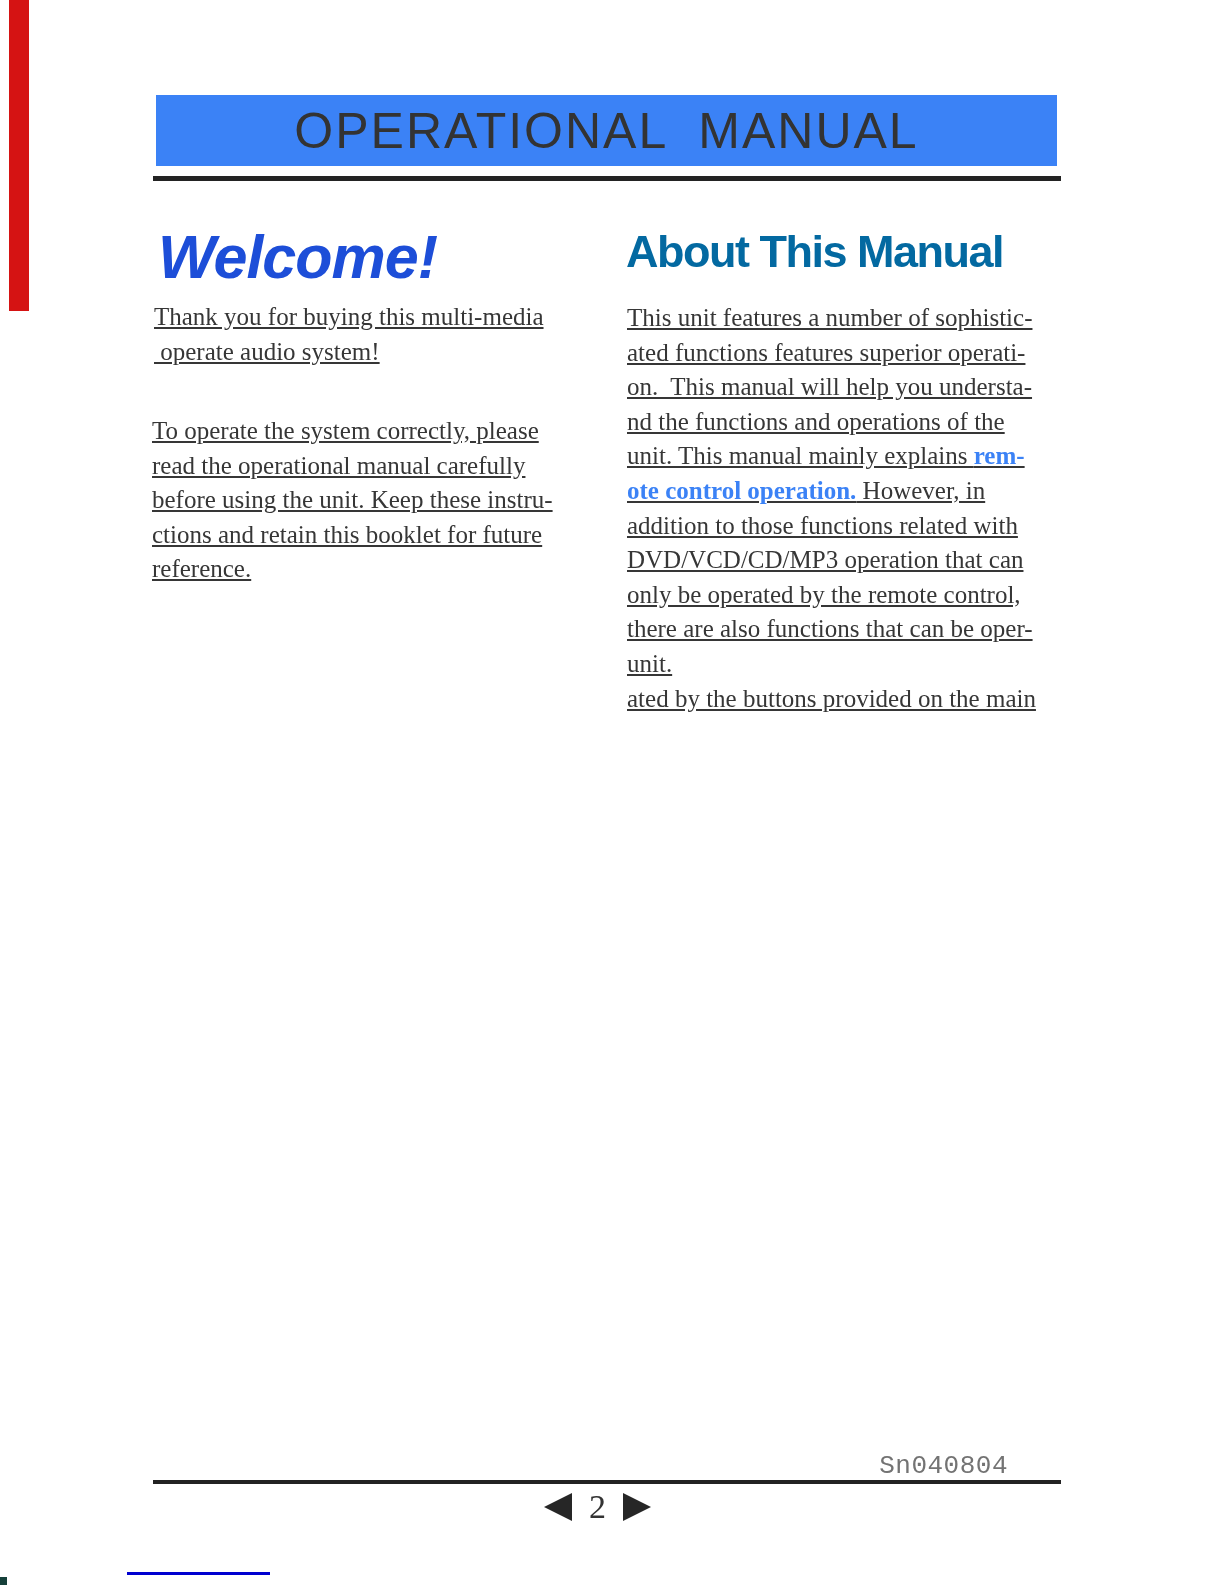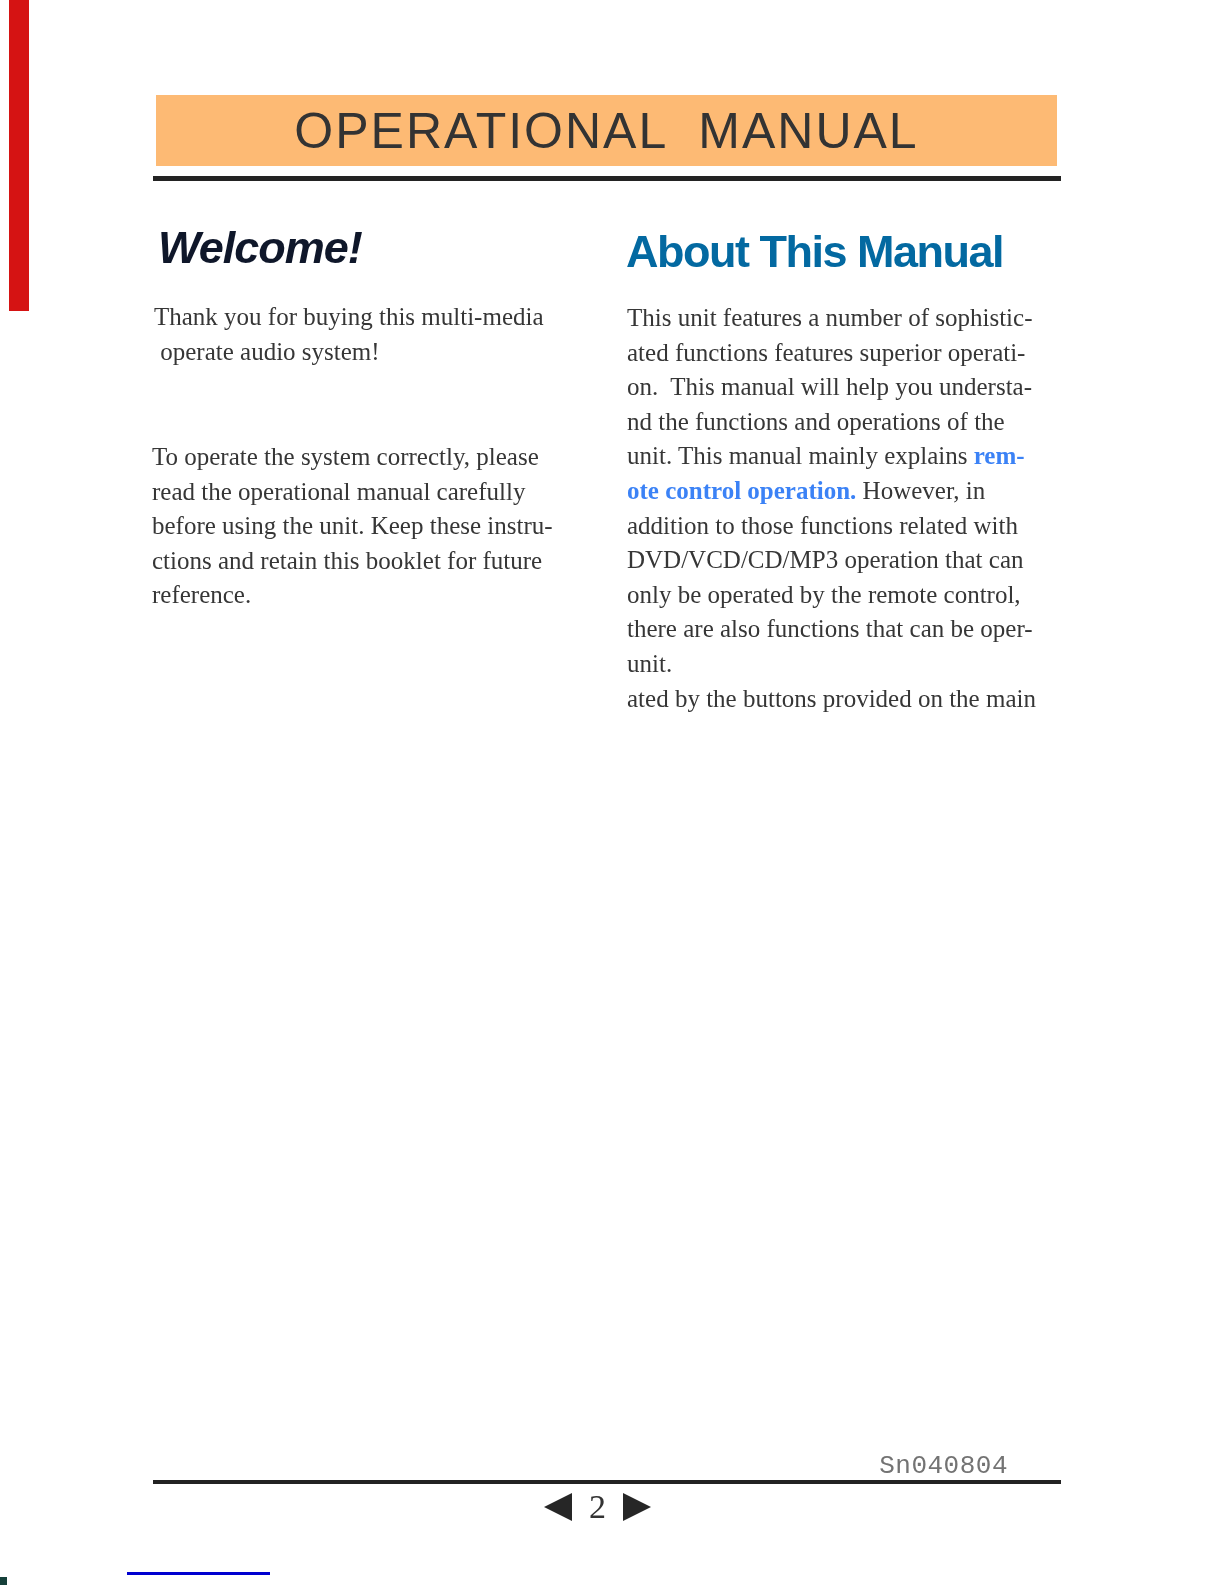--- a/index.html
+++ b/index.html
@@ -15,21 +15,21 @@
   .red-ribbon {
     position: absolute;
     left: 9px; top: 0;
     width: 20px; height: 311px;
     background: #d51313;
   }
   .banner {
     position: absolute;
     left: 156px; top: 95px;
     width: 901px; height: 71px;
-    background: #fdba74;
+    background: #3b82f6;
     display: flex; align-items: center; justify-content: center;
   }
   .banner-title {
     font-family: "Liberation Sans", sans-serif;
     font-size: 50px;
     font-weight: 400;
     letter-spacing: 2px;
     word-spacing: 16px;
     color: #333333;
     white-space: pre;
@@ -38,43 +38,43 @@
     position: absolute;
     left: 153px; top: 176px;
     width: 908px; height: 5px;
     background: #232323;
   }
   .col-heading-italic {
     position: absolute;
     left: 158px; top: 222px;
     font-family: "Liberation Sans", sans-serif;
     font-weight: bold; font-style: italic;
-    font-size: 45px; letter-spacing: -1px;
-    color: #0f172a;
+    font-size: 61px; letter-spacing: -1px;
+    color: #1d4ed8;
     white-space: pre;
   }
   .col-heading-bold {
     position: absolute;
     left: 626px; top: 226px;
     font-family: "Liberation Sans", sans-serif;
     font-weight: bold;
     font-size: 45px; letter-spacing: -1.5px;
     color: #0369a1;
     white-space: pre;
   }
   .body-block {
     position: absolute;
     color: #363636;
     font-size: 25px;
     line-height: 34.5px;
   }
-  .body-block .tline { white-space: pre; }
+  .body-block .tline { white-space: pre; text-decoration: underline; }
   .body-block b { font-weight: bold; color: #3b82f6; }
   .welcome-intro { left: 154px; top: 300px; width: 445px; }
-  .welcome-instructions { left: 152px; top: 440px; width: 445px; }
+  .welcome-instructions { left: 152px; top: 414px; width: 445px; }
   .about-body { left: 627px; top: 301px; width: 445px; line-height: 34.6px; }
   .doc-code {
     position: absolute;
     left: 860px; top: 1451px;
     width: 148px;
     text-align: right;
     font-family: Liberation Mono, monospace;
     font-size: 26px;
     letter-spacing: 0.5px;
     color: #737373;

